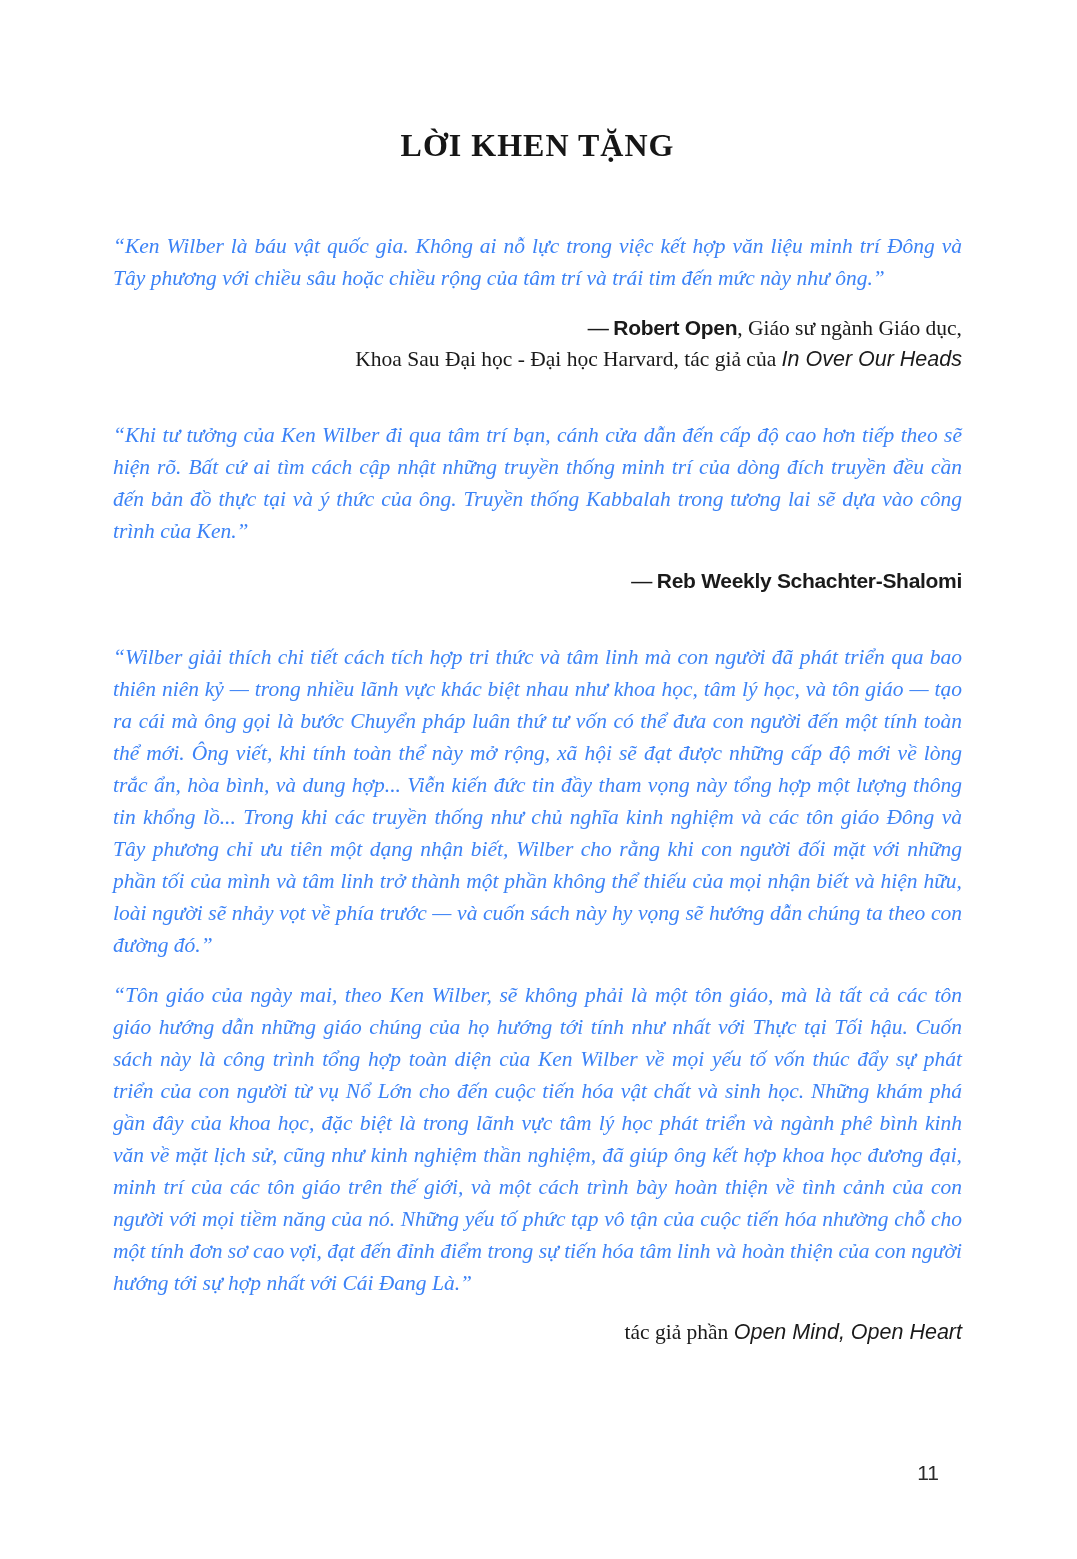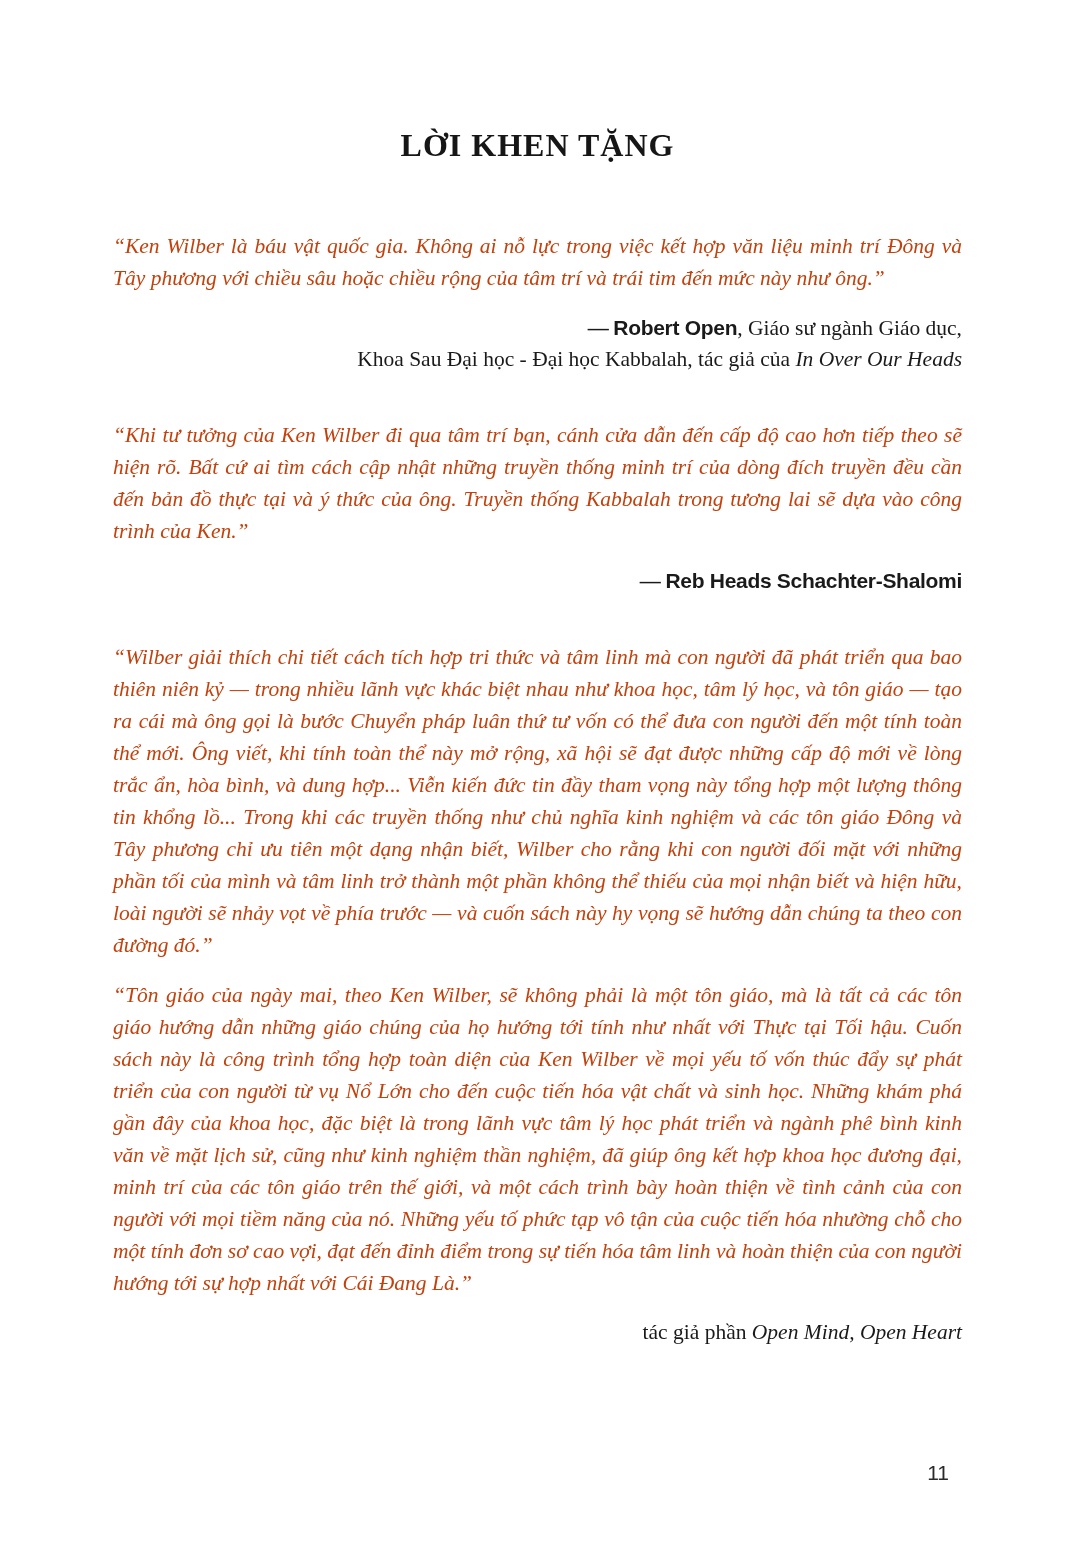--- a/index.html
+++ b/index.html
@@ -26,21 +26,21 @@
     font-size: 32px;
     letter-spacing: 1px;
     color: #161616;
     margin: 0 0 66px 0;
   }
   .quote {
     font-style: italic;
     font-size: 21.5px;
     line-height: 32px;
     text-align: justify;
-    color: #c2410c;
+    color: #3b82f6;
     margin: 0 0 18px 0;
   }
   .attribution {
     text-align: right;
     font-size: 21.5px;
     line-height: 31px;
     font-style: normal;
     color: #1a1a1a;
     margin: 0 0 44px 0;
   }
@@ -48,48 +48,48 @@
     font-family: "Liberation Sans", "DejaVu Sans", sans-serif;
     font-weight: 700;
     font-size: 21px;
     letter-spacing: -0.3px;
   }
   .attr-plain {
     font-family: "Liberation Serif", "DejaVu Serif", serif;
     font-style: normal;
   }
   .attr-italic {
-    font-family: Liberation Serif, serif;
+    font-family: Liberation Sans, sans-serif;
     font-style: italic;
   }
   .page-number {
     position: absolute;
-    right: 128px;
+    right: 138px;
     top: 1452px;
     font-family: "Liberation Sans", "DejaVu Sans", sans-serif;
     font-size: 21px;
     color: #2a2a2a;
   }
 </style>
 </head>
 <body>
 
 <div class="page">
 
   <h1 class="doc-title">LỜI KHEN TẶNG</h1>
 
   <p class="quote">“Ken Wilber là báu vật quốc gia. Không ai nỗ lực trong việc kết hợp văn liệu minh trí Đông và Tây phương với chiều sâu hoặc chiều rộng của tâm trí và trái tim đến mức này như ông.”</p>
   <div class="attribution">
     <div><span class="attr-name"><span class="attr-plain">— </span><span>Robert Open</span></span><span class="attr-plain">, Giáo sư ngành Giáo dục,</span></div>
-    <div><span class="attr-plain">Khoa Sau Đại học - Đại học Kabbalah, tác giả của </span><span class="attr-italic">In Over Our Heads</span></div>
+    <div><span class="attr-plain">Khoa Sau Đại học - Đại học Harvard, tác giả của </span><span class="attr-italic">In Over Our Heads</span></div>
   </div>
 
   <p class="quote">“Khi tư tưởng của Ken Wilber đi qua tâm trí bạn, cánh cửa dẫn đến cấp độ cao hơn tiếp theo sẽ hiện rõ. Bất cứ ai tìm cách cập nhật những truyền thống minh trí của dòng đích truyền đều cần đến bản đồ thực tại và ý thức của ông. Truyền thống Kabbalah trong tương lai sẽ dựa vào công trình của Ken.”</p>
   <div class="attribution">
-    <div><span class="attr-name"><span class="attr-plain">— </span><span>Reb Heads Schachter-Shalomi</span></span></div>
+    <div><span class="attr-name"><span class="attr-plain">— </span><span>Reb Weekly Schachter-Shalomi</span></span></div>
   </div>
 
   <p class="quote">“Wilber giải thích chi tiết cách tích hợp tri thức và tâm linh mà con người đã phát triển qua bao thiên niên kỷ — trong nhiều lãnh vực khác biệt nhau như khoa học, tâm lý học, và tôn giáo — tạo ra cái mà ông gọi là bước Chuyển pháp luân thứ tư vốn có thể đưa con người đến một tính toàn thể mới. Ông viết, khi tính toàn thể này mở rộng, xã hội sẽ đạt được những cấp độ mới về lòng trắc ẩn, hòa bình, và dung hợp... Viễn kiến đức tin đầy tham vọng này tổng hợp một lượng thông tin khổng lồ... Trong khi các truyền thống như chủ nghĩa kinh nghiệm và các tôn giáo Đông và Tây phương chỉ ưu tiên một dạng nhận biết, Wilber cho rằng khi con người đối mặt với những phần tối của mình và tâm linh trở thành một phần không thể thiếu của mọi nhận biết và hiện hữu, loài người sẽ nhảy vọt về phía trước — và cuốn sách này hy vọng sẽ hướng dẫn chúng ta theo con đường đó.”</p>
 
   <p class="quote">“Tôn giáo của ngày mai, theo Ken Wilber, sẽ không phải là một tôn giáo, mà là tất cả các tôn giáo hướng dẫn những giáo chúng của họ hướng tới tính như nhất với Thực tại Tối hậu. Cuốn sách này là công trình tổng hợp toàn diện của Ken Wilber về mọi yếu tố vốn thúc đẩy sự phát triển của con người từ vụ Nổ Lớn cho đến cuộc tiến hóa vật chất và sinh học. Những khám phá gần đây của khoa học, đặc biệt là trong lãnh vực tâm lý học phát triển và ngành phê bình kinh văn về mặt lịch sử, cũng như kinh nghiệm thần nghiệm, đã giúp ông kết hợp khoa học đương đại, minh trí của các tôn giáo trên thế giới, và một cách trình bày hoàn thiện về tình cảnh của con người với mọi tiềm năng của nó. Những yếu tố phức tạp vô tận của cuộc tiến hóa nhường chỗ cho một tính đơn sơ cao vợi, đạt đến đỉnh điểm trong sự tiến hóa tâm linh và hoàn thiện của con người hướng tới sự hợp nhất với Cái Đang Là.”</p>
   <div class="attribution">
     <div><span class="attr-plain">tác giả phần </span><span class="attr-italic">Open Mind, Open Heart</span></div>
   </div>
 
   <div class="page-number">11</div>

